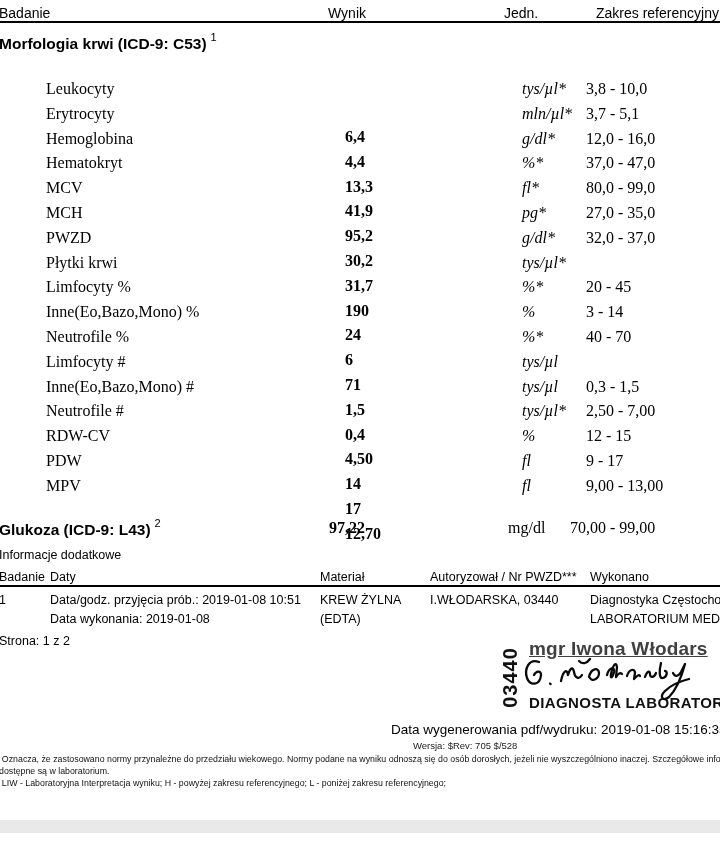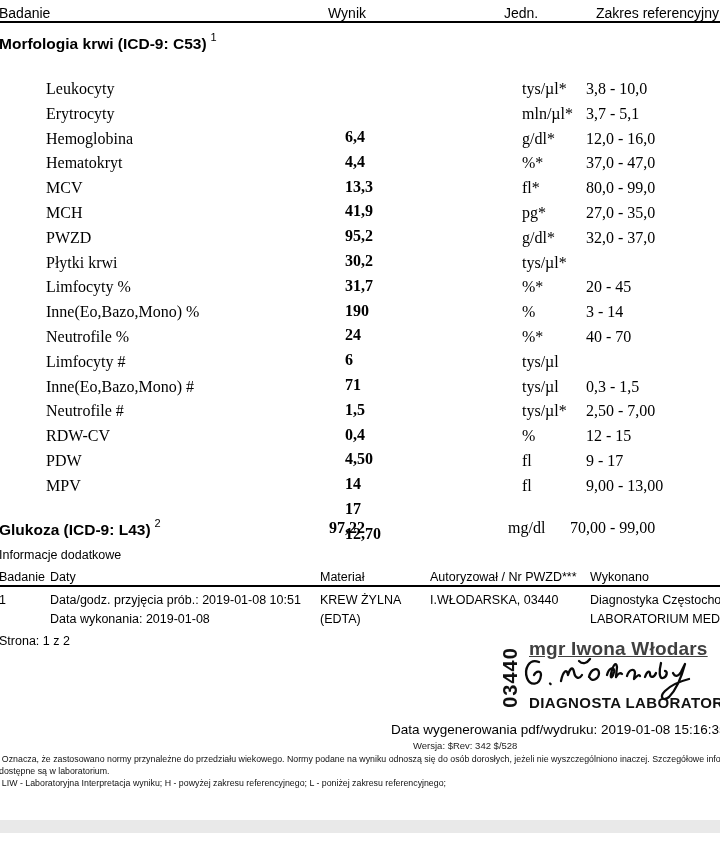--- a/index.html
+++ b/index.html
@@ -12,21 +12,21 @@
   .hdr-rule{position:absolute;left:0;top:21px;width:720px;height:2px;background:#000;}
 
   .section-title{font-weight:700;font-size:15.5px;}
   .section-title sup{font-weight:400;font-size:11px;position:relative;top:-2px;margin-left:4px;}
 
   
   #test-rows{position:absolute;left:16px;top:77px;width:708px;}
   .trow{position:relative;height:24.8px;font-family:"Liberation Serif",serif;font-size:16px;line-height:24.8px;}
   .trow .c-name{position:absolute;left:30px;}
   .trow .c-val{position:absolute;left:329px;font-weight:700;margin-top:48px;}
-  .trow .c-unit{position:absolute;left:506px;}
+  .trow .c-unit{position:absolute;left:506px;font-style:italic;}
   .trow .c-range{position:absolute;left:570px;width:150px;text-align:left;}
 
   .serif{font-family:"Liberation Serif",serif;font-size:16px;}
   .bold{font-weight:700;}
 
   
   .small{font-size:12.5px;}
   .ftr-rule{position:absolute;left:0;top:585px;width:720px;height:2px;background:#000;}
 
   
@@ -199,20 +199,20 @@
       <path d="M84,22 C86,14 92,13 91,19 C90,24 87,27 88,21 C90,12 93,8 94,14 L93,24 C95,21 97,19 99,21"></path>
       <path d="M104,23 C106,16 112,15 112,20 L111,26 C114,23 116,21 117,23"></path>
       <path d="M122,24 C124,18 127,17 127,21 C127,25 131,25 133,20"></path>
       <path d="M138,10 C136,18 136,26 140,25 C144,24 145,18 142,18"></path>
       <path d="M150,20 C152,24 155,24 158,19 C160,15 161,13 162,11 C158,26 152,38 146,44 C140,49 136,44 142,38 C148,32 158,28 166,26"></path>
     </g>
   </svg>
   <span class="abs stamp-title">DIAGNOSTA LABORATORY</span>
 
   <span class="abs gen-date">Data wygenerowania pdf/wydruku: 2019-01-08 15:16:35</span>
-  <span class="abs version">Wersja: $Rev: 342 $/528</span>
+  <span class="abs version">Wersja: $Rev: 705 $/528</span>
 
   <span class="abs fine" style="left:-4px;top:754px">* Oznacza, że zastosowano normy przynależne do przedziału wiekowego. Normy podane na wyniku odnoszą się do osób dorosłych, jeżeli nie wyszczególniono inaczej. Szczegółowe informacje</span>
   <span class="abs fine" style="left:-1px;top:766px">dostępne są w laboratorium.</span>
   <span class="abs fine" style="left:-4px;top:778px">* LIW - Laboratoryjna Interpretacja wyniku; H - powyżej zakresu referencyjnego; L - poniżej zakresu referencyjnego;</span>
 
   <div class="gray-bar" style="background: rgb(233, 233, 233);"></div>
 </div>
 
 </body></html>

